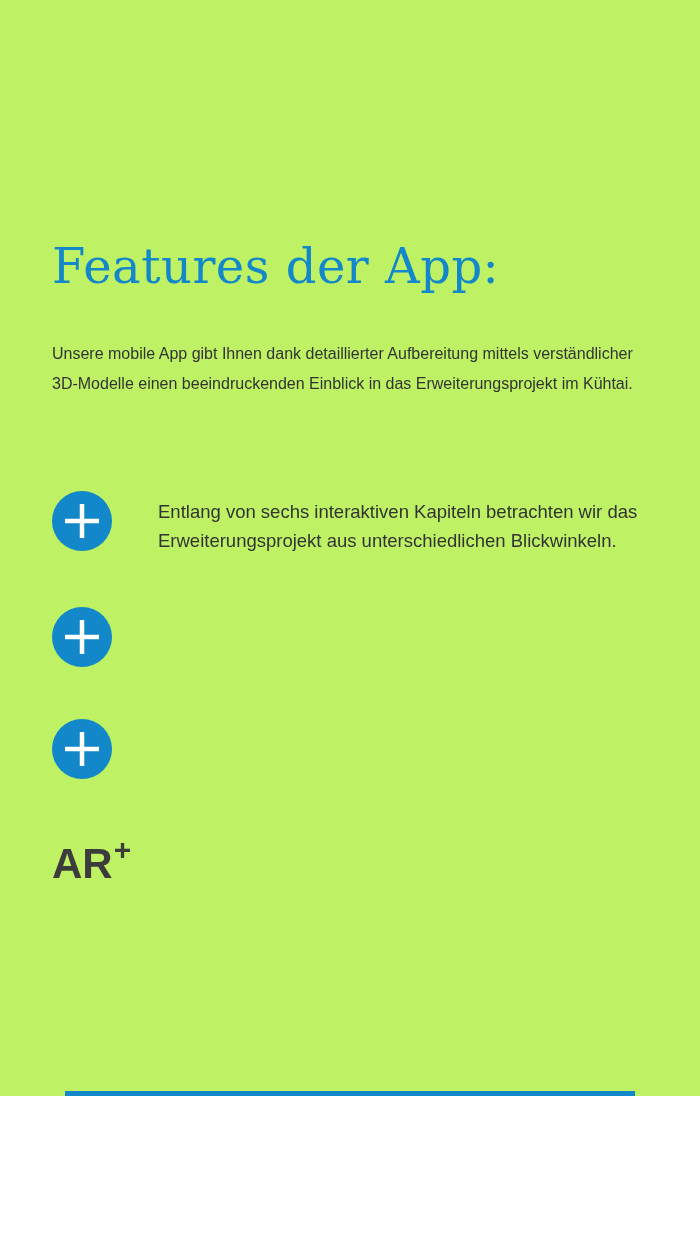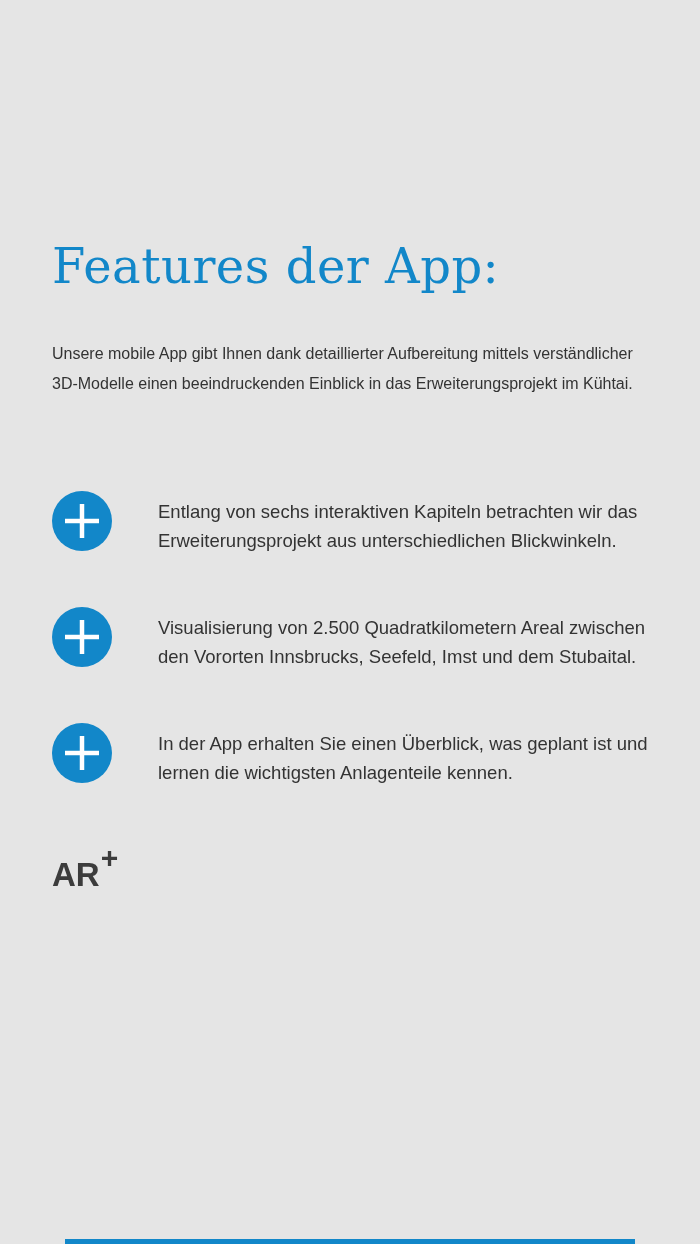--- a/index.html
+++ b/index.html
@@ -4,22 +4,22 @@
 <style>
   html, body {
     margin: 0;
     padding: 0;
     background: #ffffff;
     font-family: "Liberation Sans", sans-serif;
   }
   .page {
     position: relative;
     width: 700px;
-    height: 1244px;
-    background: #e5e5e5;
+    height: 1096px;
+    background: #bef264;
     overflow: hidden;
     box-sizing: border-box;
   }
   .content {
     padding: 240px 52px 0 52px;
     box-sizing: border-box;
   }
   .page-title {
     font-family: "DejaVu Serif", "Liberation Serif", serif;
     font-size: 48px;
@@ -65,21 +65,21 @@
   }
   .ar-logo {
     font-family: "Liberation Sans", sans-serif;
     font-weight: bold;
     color: #3c3c3c;
     white-space: nowrap;
     line-height: 1;
     margin-top: 4px;
   }
   .ar-logo .ar-text {
-    font-size: 33px;
+    font-size: 42px;
     letter-spacing: 0px;
   }
   .ar-logo .ar-plus {
     font-size: 30px;
     font-weight: bold;
     vertical-align: 18px;
     margin-left: 1px;
   }
   .bottom-divider {
     position: absolute;
@@ -114,32 +114,30 @@
       </div>
 
       <div class="feature-row">
         <div class="feature-icon-col">
           <svg class="plus-circle" viewBox="0 0 60 60">
             <circle cx="30" cy="30" r="30" fill="#1287c9"></circle>
             <line x1="30" y1="13" x2="30" y2="47" stroke="#ffffff" stroke-width="4.5"></line>
             <line x1="13" y1="30" x2="47" y2="30" stroke="#ffffff" stroke-width="4.5"></line>
           </svg>
         </div>
-        <div class="feature-text">Visualisierung von 2.500 Quadratkilometern Areal zwischen den Vororten Innsbrucks, Seefeld, Imst und dem Stubaital.</div>
       </div>
 
       <div class="feature-row">
         <div class="feature-icon-col">
           <svg class="plus-circle" viewBox="0 0 60 60">
             <circle cx="30" cy="30" r="30" fill="#1287c9"></circle>
             <line x1="30" y1="13" x2="30" y2="47" stroke="#ffffff" stroke-width="4.5"></line>
             <line x1="13" y1="30" x2="47" y2="30" stroke="#ffffff" stroke-width="4.5"></line>
           </svg>
         </div>
-        <div class="feature-text">In der App erhalten Sie einen Überblick, was geplant ist und lernen die wichtigsten Anlagenteile kennen.</div>
       </div>
 
       <div class="feature-row">
         <div class="feature-icon-col">
           <div class="ar-logo">
             <span class="ar-text">AR</span><span class="ar-plus">+</span>
           </div>
         </div>
       </div>
 

